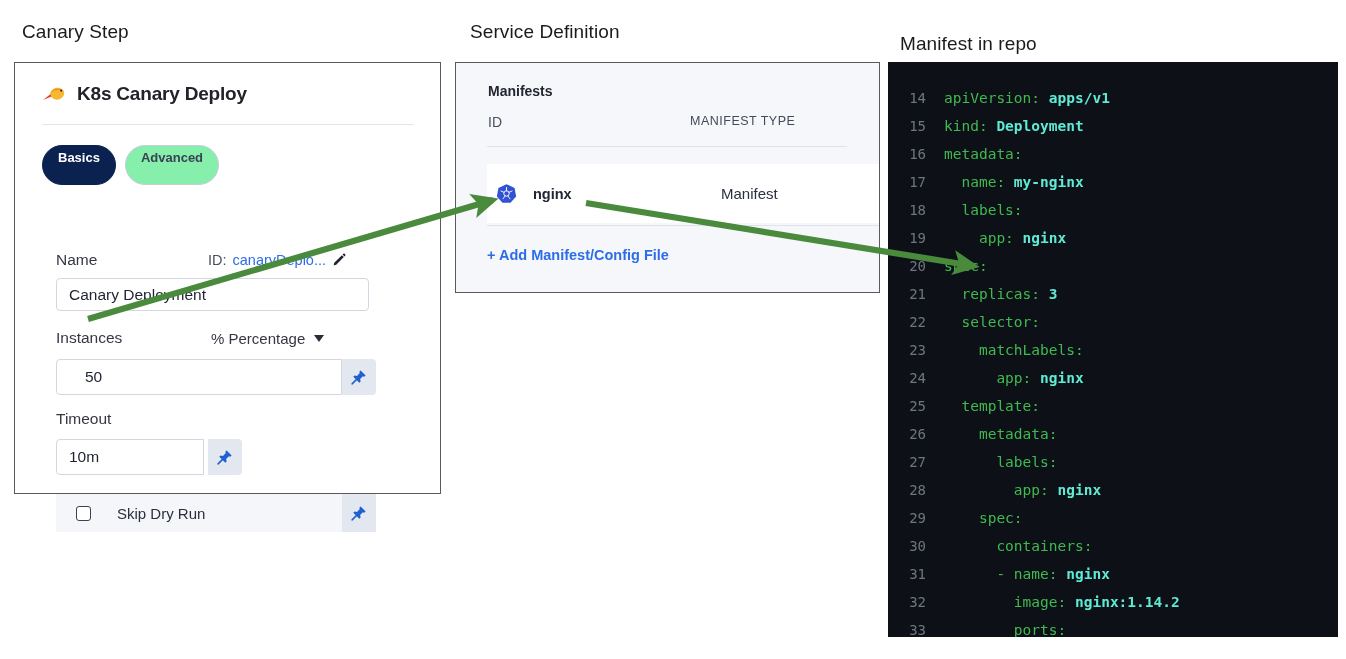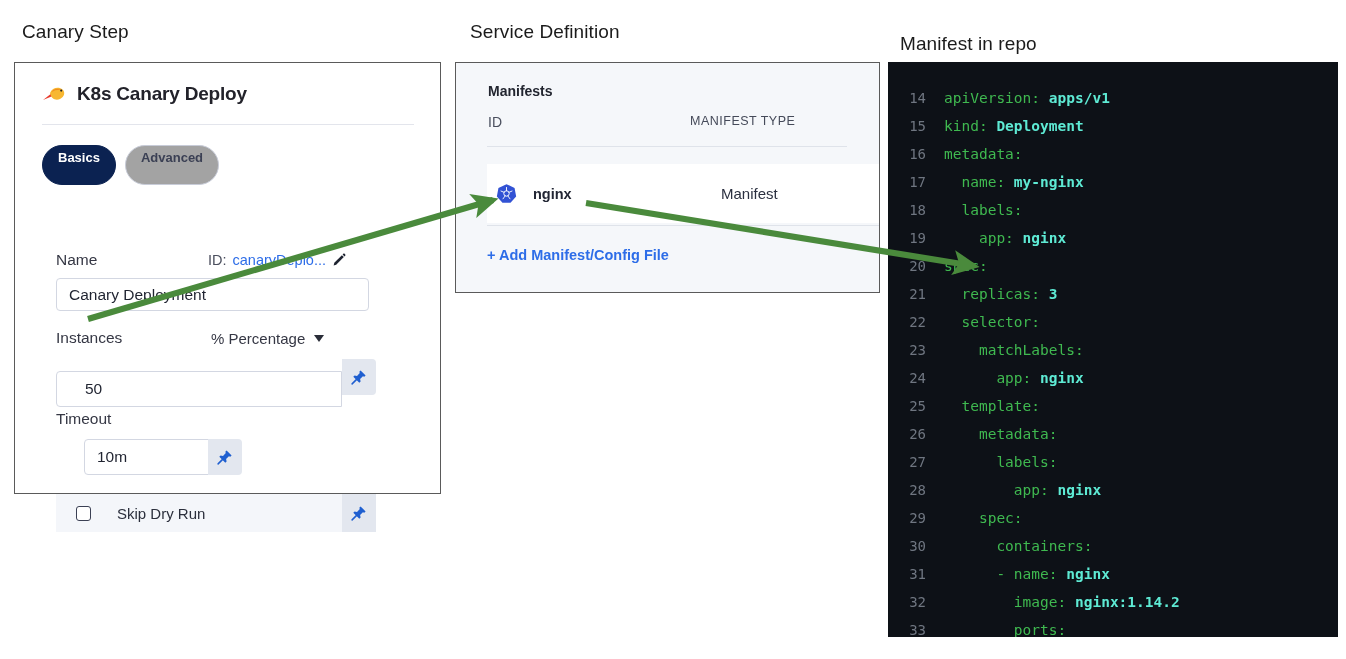--- a/index.html
+++ b/index.html
@@ -37,40 +37,40 @@
     position:absolute;left:27px;top:61px;width:372px;height:1px;background:#e3e5ec;
   }
 
   
   .tabrow{position:absolute;left:27px;top:82px;display:flex;gap:9px;align-items:center;}
   .tab{
     font-size:13px;font-weight:700;border-radius:20px;padding:5px 15px 20px;
     box-sizing:border-box;line-height:1;white-space:nowrap;
   }
   .tab.active{background:#0b2251;color:#ffffff;border:1px solid #0b2251;}
-  .tab.inactive{background:#a3a3a3;color:#3b4054;border:1px solid #c8ccd8;font-weight:600;}
+  .tab.inactive{background:#86efac;color:#3b4054;border:1px solid #c8ccd8;font-weight:600;}
 
   
   .field-label{
     position:absolute;font-size:15.5px;color:#353744;font-weight:400;white-space:nowrap;
   }
   #lbl-name{left:41px;top:188px;}
   .id-wrap{position:absolute;left:193px;top:189px;display:flex;align-items:center;gap:6px;}
   .id-prefix{font-size:14.5px;color:#4b4f5e;}
   .id-value{font-size:14.5px;color:#2d6de8;font-weight:400;}
   .pencil{display:block;width:14px;height:14px;}
 
   .txtinput{
     position:absolute;background:#ffffff;border:1px solid #d3d7e2;border-radius:4px;
     box-sizing:border-box;display:flex;align-items:center;
     font-size:15.5px;color:#1f2330;padding-left:12px;
   }
   #in-name{left:41px;top:215px;width:313px;height:33px;}
-  #in-instances{left:41px;top:308px;width:286px;height:36px;border-radius:4px 0 0 4px;padding-left:28px;}
-  #in-timeout{left:41px;top:376px;width:128px;height:36px;border-radius:4px 0 0 4px;margin-left:28px;}
+  #in-instances{left:41px;top:296px;width:286px;height:36px;border-radius:4px 0 0 4px;padding-left:28px;}
+  #in-timeout{left:41px;top:376px;width:148px;height:36px;border-radius:4px 0 0 4px;}
 
   #lbl-instances{left:41px;top:266px;text-align:right;}
   #lbl-timeout{left:41px;top:347px;}
 
   .pct-select{
     position:absolute;left:196px;top:267px;display:flex;align-items:center;gap:9px;
     font-size:15px;color:#353744;
   }
   .caret{width:0;height:0;border-left:5.5px solid transparent;border-right:5.5px solid transparent;border-top:7px solid #2a2d38;display:block;}
 

